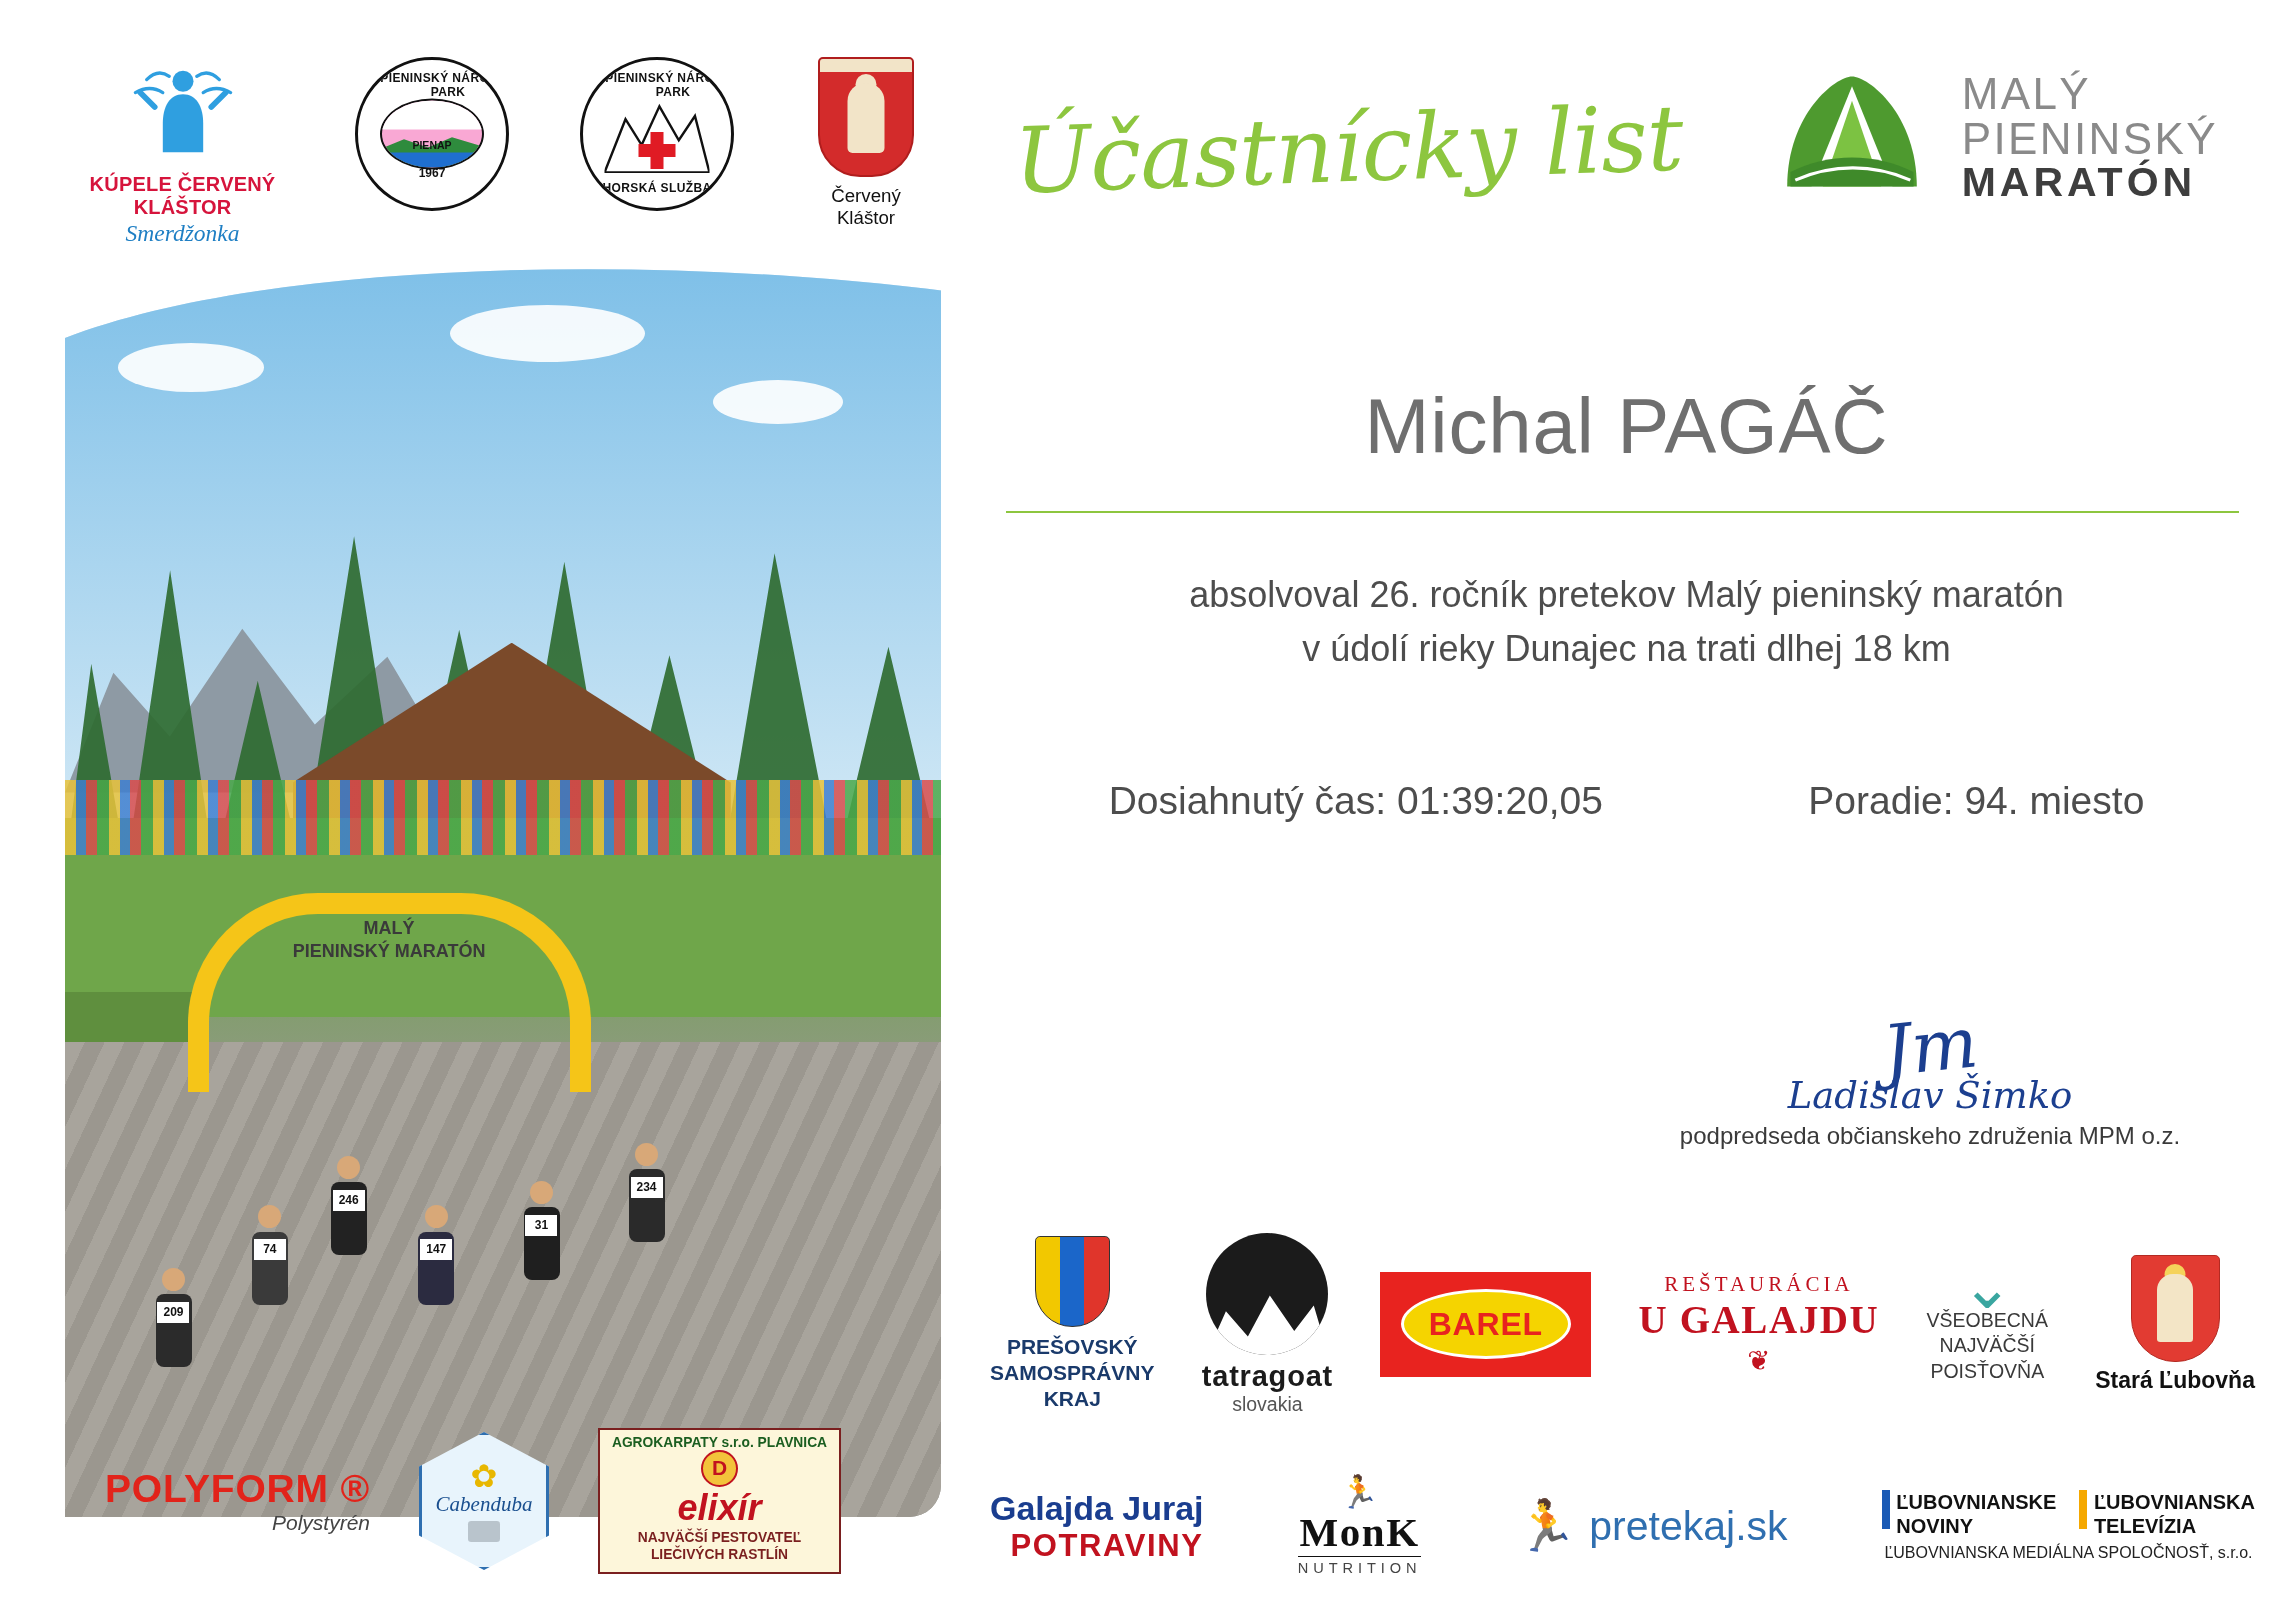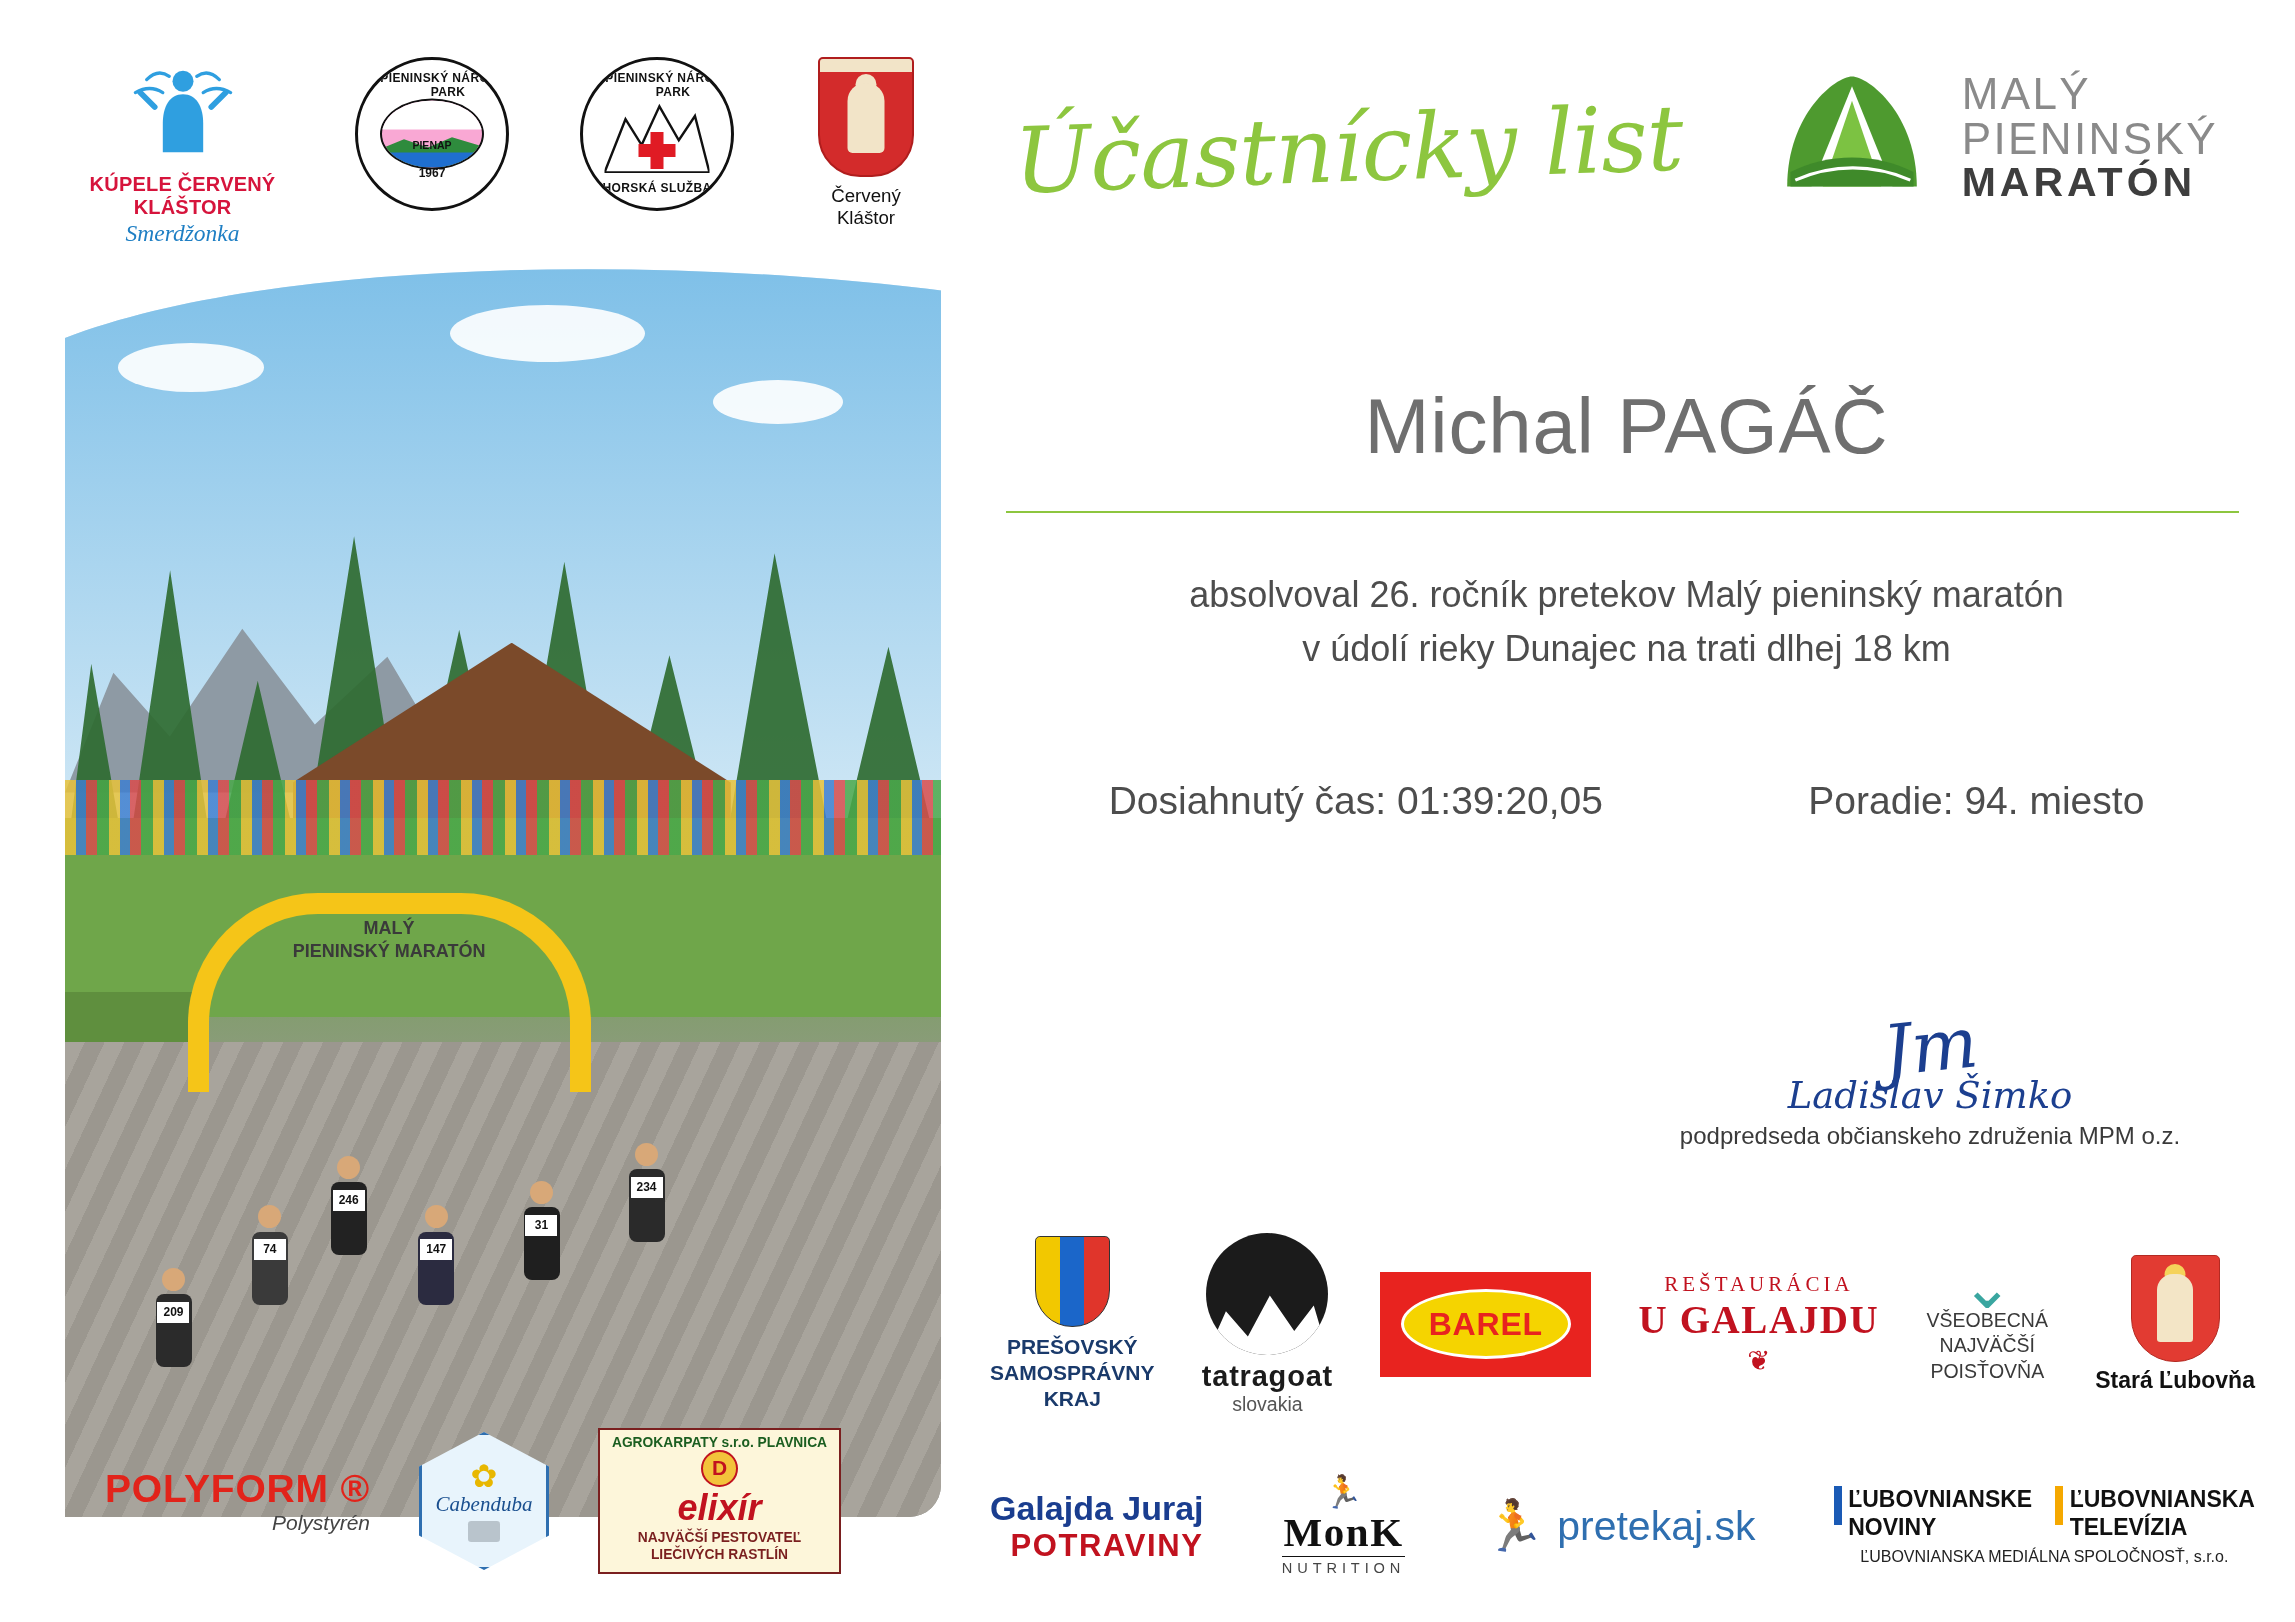--- a/index.html
+++ b/index.html
@@ -304,21 +304,21 @@
 
   .pretekaj { display:flex; align-items:center; gap: 11.4px; }
   .pretekaj .ic { font-size: 50px; color:#2f9fe0; }
   .pretekaj .tx { font-size: 41px; color:#2f6fb0; }
 
   .lmedia { text-align:center; }
   .lmedia .row { display:flex; gap: 23px; align-items:flex-start; justify-content:center; }
   .lmedia .blk { display:flex; align-items:flex-start; gap:6.5px; }
   .lmedia .bar { width: 8px; height: 39px; background:#1a5ab5; }
   .lmedia .bar.y { background:#f5a800; }
-  .lmedia .tt { font-size: 23px; color:#111; line-height:1.2; text-align:left; font-weight:600; }
+  .lmedia .tt { font-size: 20px; color:#111; line-height:1.2; text-align:left; font-weight:600; }
   .lmedia .foot { font-size: 16px; color:#222; margin-top: 6.5px; }
 
   
   .bl-sponsors {
     position:absolute; left: 105px; top: 1428px; width: 876px;
     display:flex; align-items:center; gap: 49px;
   }
   .polyform { text-align:center; }
   .polyform .l1 { font-size: 39px; font-weight:700; color:#e2231a; letter-spacing:0.8px; }
   .polyform .l2 { font-size: 21px; font-style:italic; color:#444; text-align:right; }

